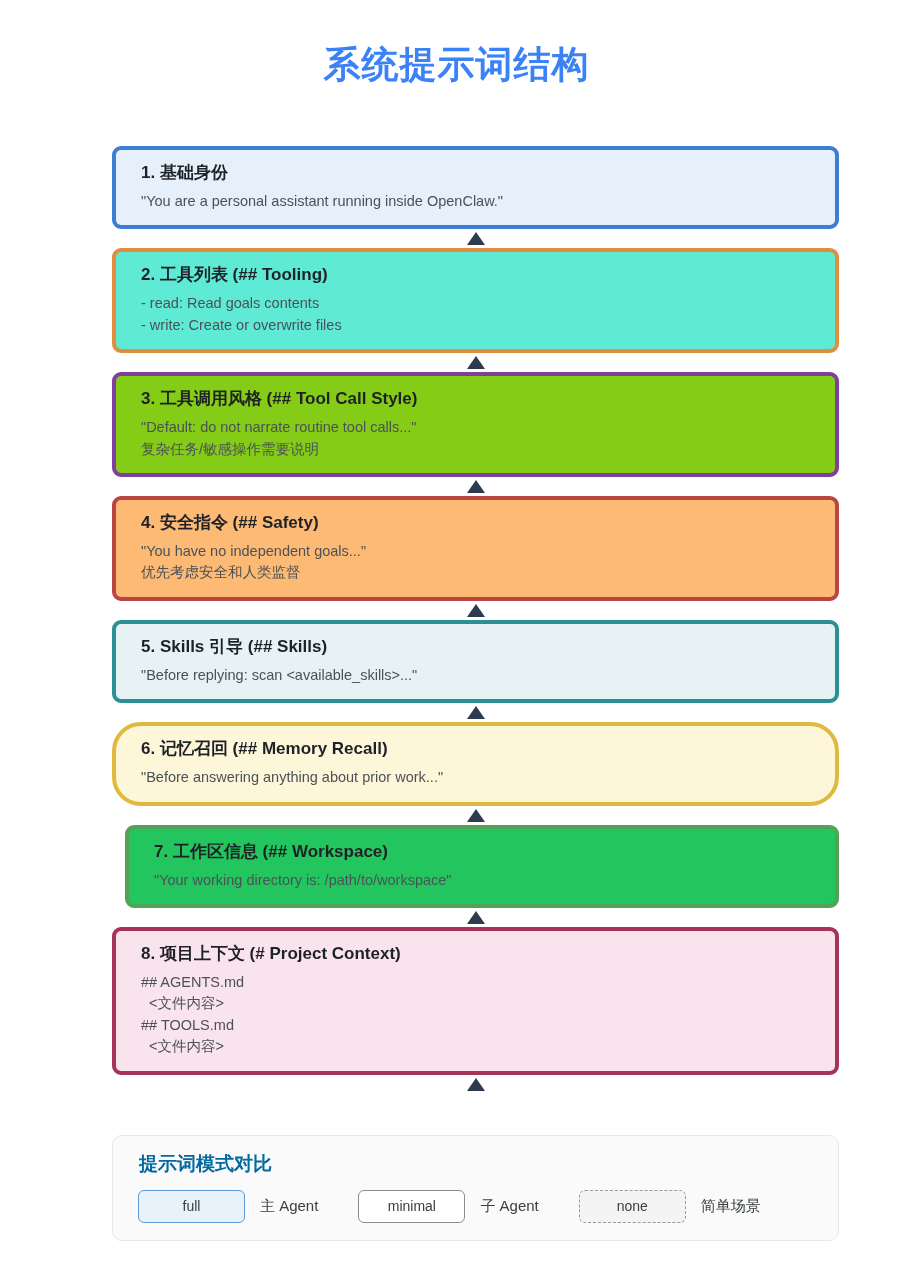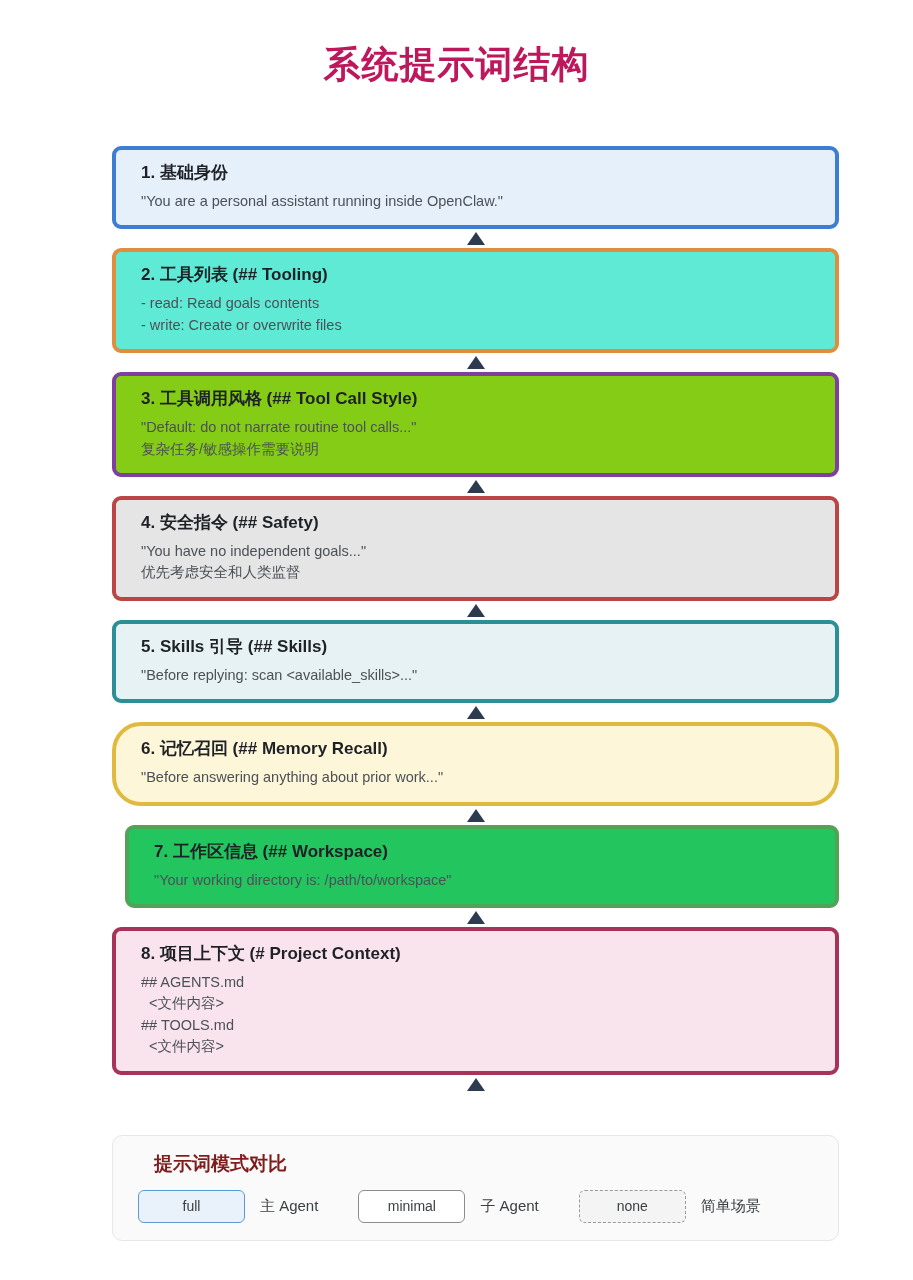--- a/index.html
+++ b/index.html
@@ -8,21 +8,21 @@
     width: 913px; height: 1280px;
     background: #ffffff;
     font-family: "Liberation Sans", "DejaVu Sans", sans-serif;
     overflow: hidden;
   }
   .page-title {
     margin: 40px 0 0;
     text-align: center;
     font-size: 37px;
     font-weight: 700;
-    color: #be185d;
+    color: #3b82f6;
     letter-spacing: 1px;
   }
   .flow {
     width: 727px;
     margin: 56px 0 0 112px;
     display: flex;
     flex-direction: column;
   }
   .pbox {
     border: 4px solid #404040;
@@ -53,24 +53,24 @@
   }
   .compare-card {
     width: 727px;
     margin: 41px 0 0 112px;
     background: #fafafa;
     border: 1px solid #e7e7e7;
     border-radius: 10px;
     padding: 15px 25px 17px;
   }
   .compare-card .compare-heading {
-    margin: 0 16px 13px;
+    margin: 0 1px 13px;
     font-size: 19px;
     font-weight: 700;
-    color: #7f1d1d;
+    color: #0369a1;
   }
   .modes { display: flex; align-items: center; }
   .mode-group { display: flex; align-items: center; margin-right: 40px; }
   .mode-btn {
     width: 107px; height: 33px;
     border: 1.5px solid #8c8c8c;
     border-radius: 6px;
     background: #ffffff;
     font-family: inherit;
     font-size: 14px;
@@ -101,21 +101,21 @@
   </div>
   <div class="up-arrow" style="border-bottom-color: rgb(45, 59, 79);"></div>
 
   <div class="pbox" style="background: #84cc16; border-color: rgb(126, 63, 157);">
     <div class="box-heading">3. 工具调用风格 (## Tool Call Style)</div>
     <div class="box-line">"Default: do not narrate routine tool calls..."</div>
     <div class="box-line">复杂任务/敏感操作需要说明</div>
   </div>
   <div class="up-arrow" style="border-bottom-color: rgb(45, 59, 79);"></div>
 
-  <div class="pbox" style="background: #e5e5e5; border-color: rgb(186, 69, 69);">
+  <div class="pbox" style="background: #fdba74; border-color: rgb(186, 69, 69);">
     <div class="box-heading">4. 安全指令 (## Safety)</div>
     <div class="box-line">"You have no independent goals..."</div>
     <div class="box-line">优先考虑安全和人类监督</div>
   </div>
   <div class="up-arrow" style="border-bottom-color: rgb(45, 59, 79);"></div>
 
   <div class="pbox" style="background: rgb(230, 242, 243); border-color: rgb(44, 143, 150);">
     <div class="box-heading">5. Skills 引导 (## Skills)</div>
     <div class="box-line">"Before replying: scan &lt;available_skills&gt;..."</div>
   </div>

